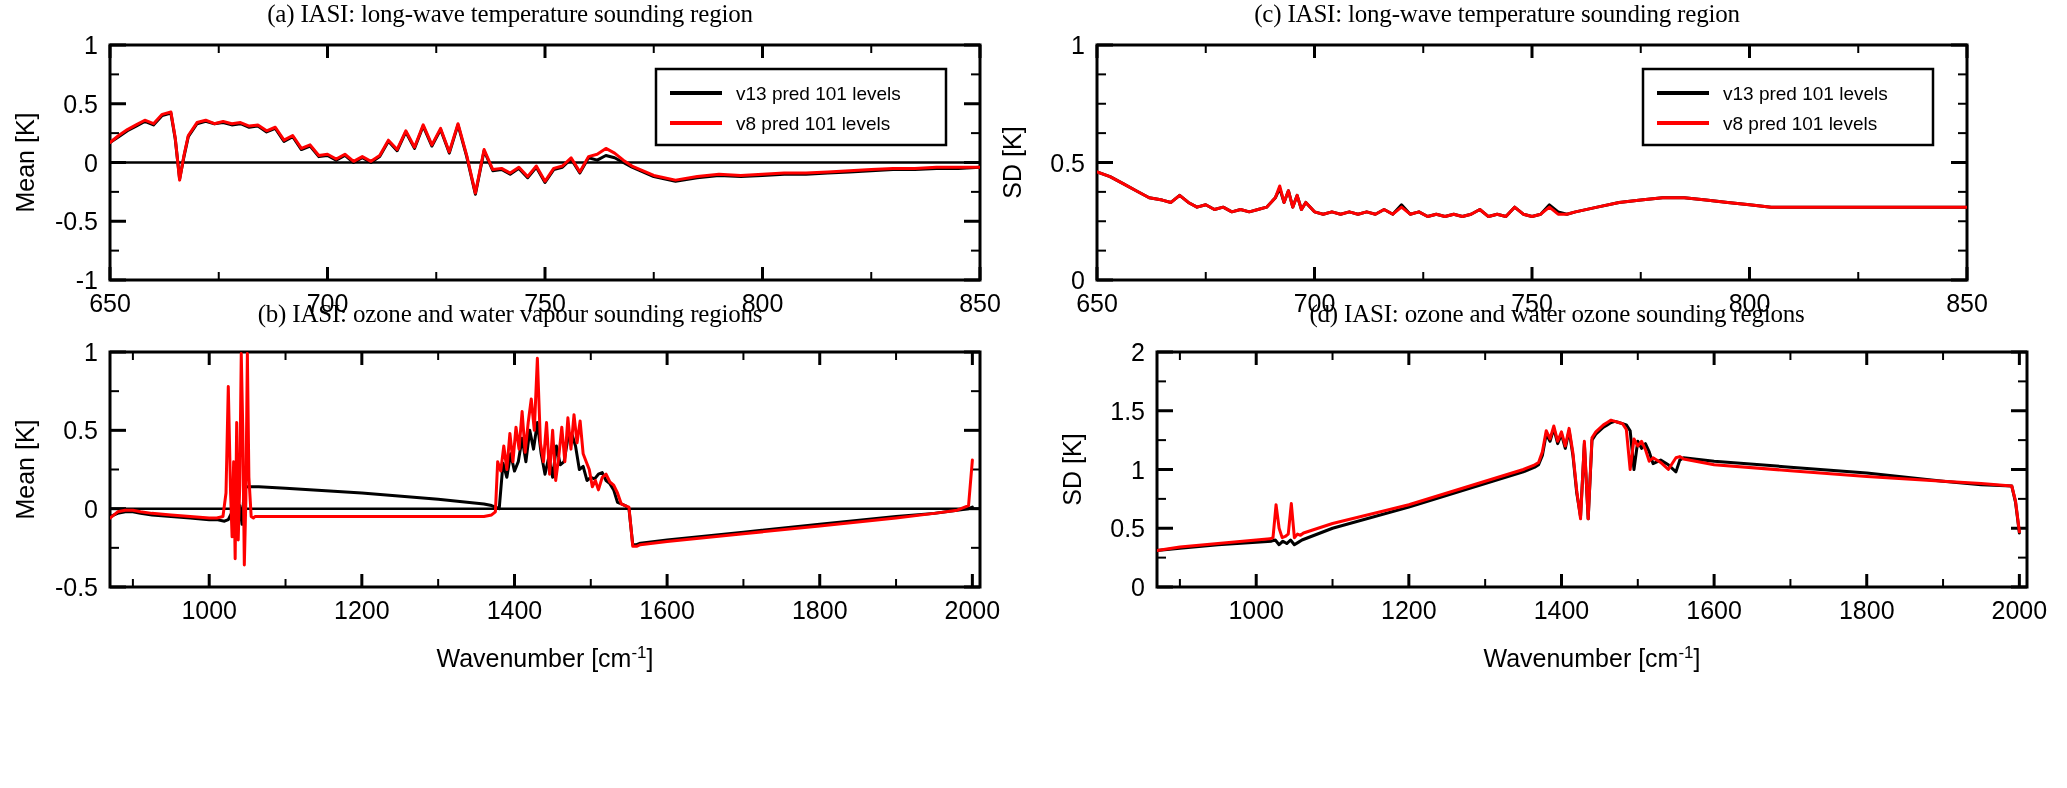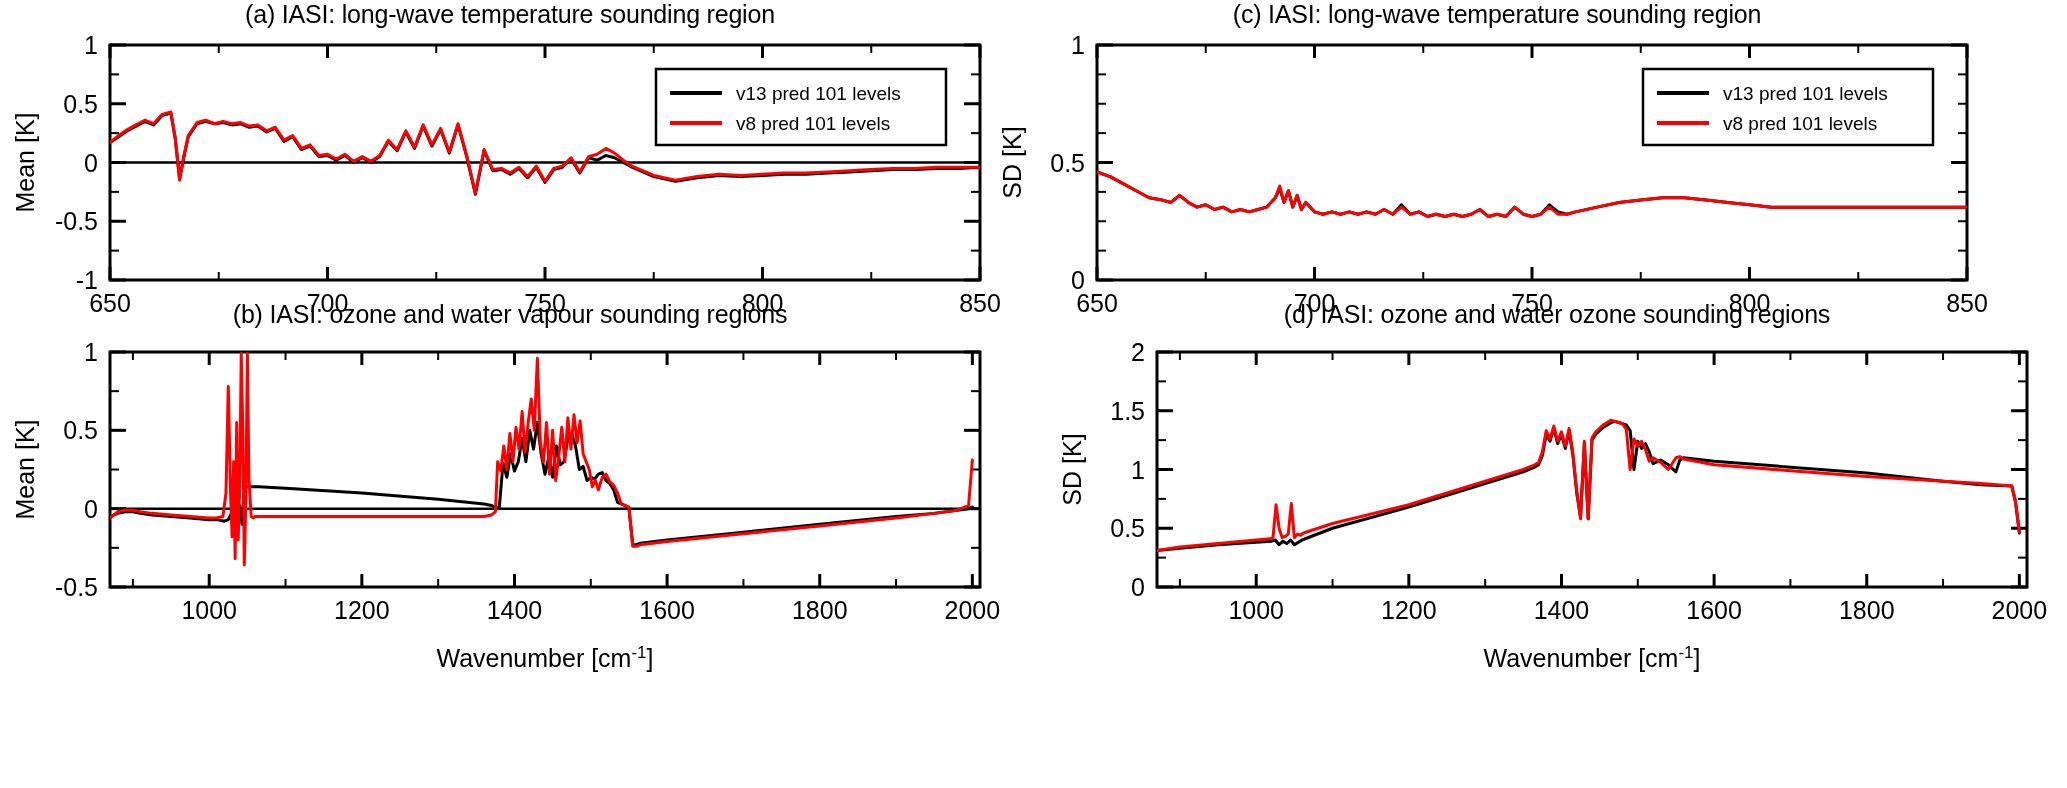--- a/index.html
+++ b/index.html
@@ -1,21 +1,21 @@
 <!DOCTYPE html>
 <html><head>
 <meta charset="utf-8">
 <style>
   html,body{margin:0;padding:0;background:#ffffff;}
   body{width:2067px;height:788px;font-family:"Liberation Sans",sans-serif;color:#000;overflow:hidden;}
   .figure{position:relative;width:2067px;height:788px;}
   .panel{position:absolute;}
   .panel-title{
     position:absolute;width:100%;text-align:center;top:0;
-    font-size:25px;font-family:Liberation Sans, sans-serif;color:#000;
+    font-size:25px;font-family:Liberation Serif, serif;color:#000;
     white-space:nowrap;letter-spacing:-0.2px;
   }
   svg{display:block;overflow:visible;}
   .tick-label{font-size:25px;font-family:"Liberation Sans",sans-serif;fill:#000;}
   .axis-title{font-size:25px;font-family:"Liberation Sans",sans-serif;fill:#000;}
   .legend-label{font-size:19px;font-family:"Liberation Sans",sans-serif;fill:#000;}
   .sup{font-size:17px;}
 </style>
 </head>
 <body>

